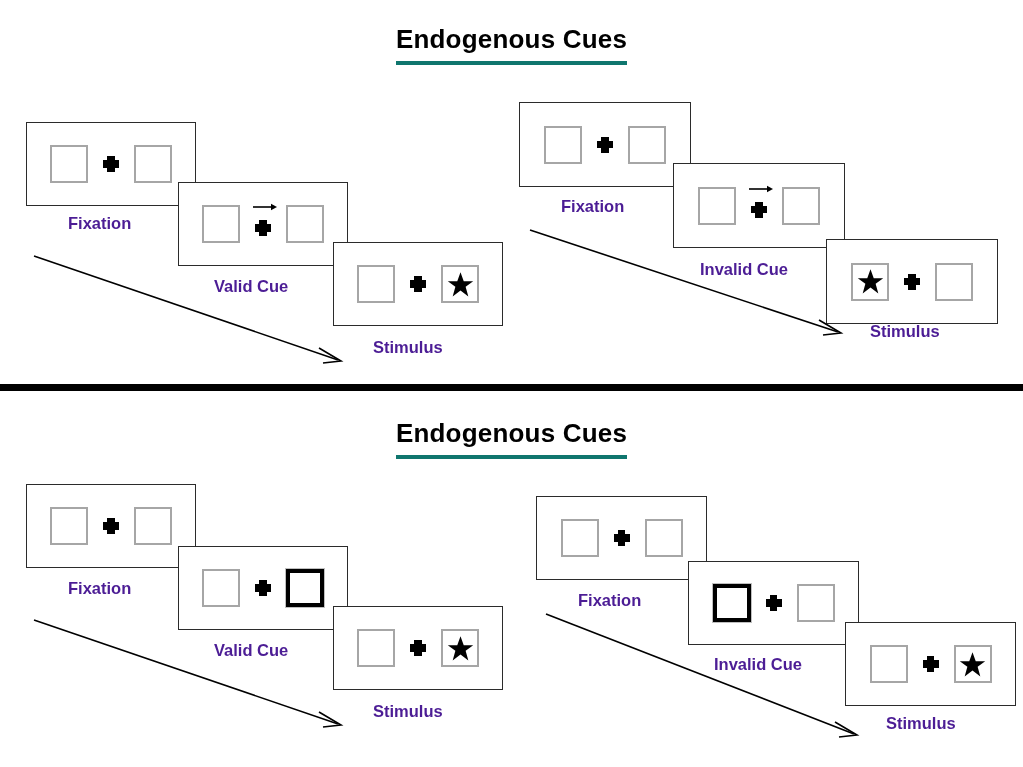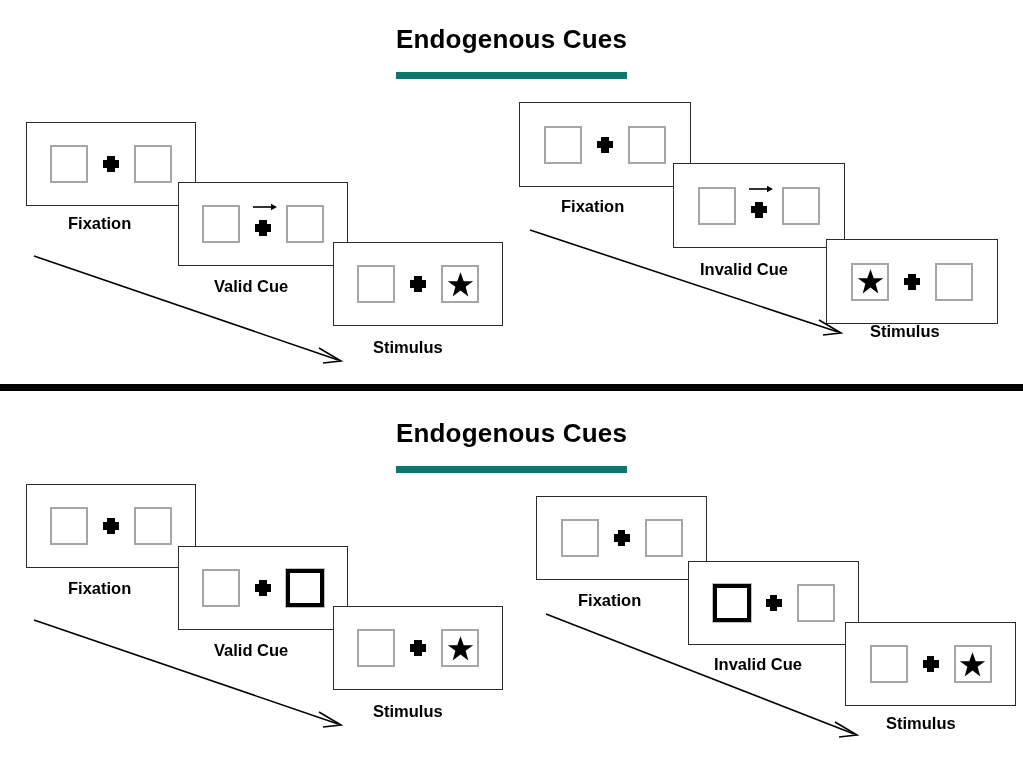--- a/index.html
+++ b/index.html
@@ -20,22 +20,22 @@
   .section-title {
     position: absolute;
     width: 100%;
     text-align: center;
     font-size: 26px;
     font-weight: bold;
     letter-spacing: 0.2px;
     color: #000;
   }
   .section-title span {
-    border-bottom: 7px solid #0f766e;
-    padding-bottom: 18px;
+    border-bottom: 4px solid #0f766e;
+    padding-bottom: 7px;
   }
 
   
   .divider {
     position: absolute;
     left: 0;
     width: 1023px;
     height: 7px;
     background: #000;
   }
@@ -131,21 +131,21 @@
     height: 10px;
     overflow: visible;
   }
 
   
   .caption {
     position: absolute;
     font-size: 16.5px;
     font-weight: bold;
     white-space: nowrap;
-    color: #000000;
+    color: #4c1d95;
   }
 
   
   .timeline {
     position: absolute;
     overflow: visible;
     pointer-events: none;
   }
 </style>
 </head>

